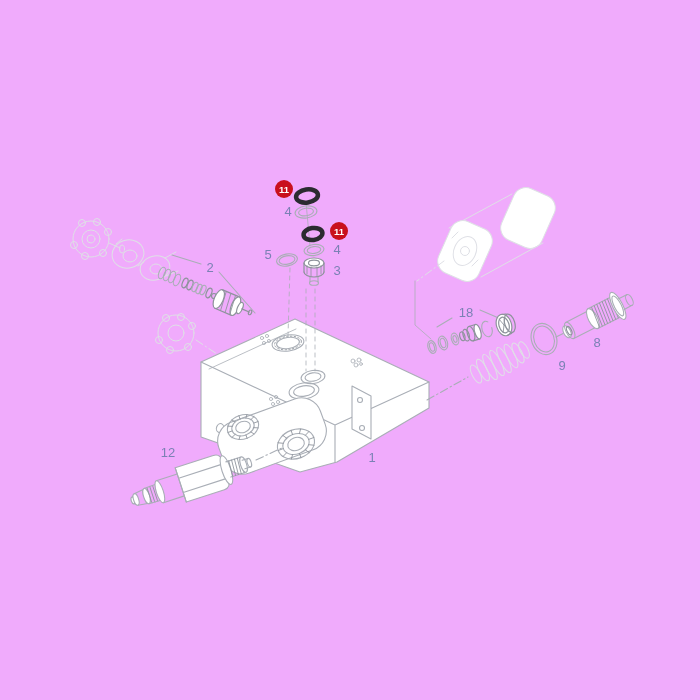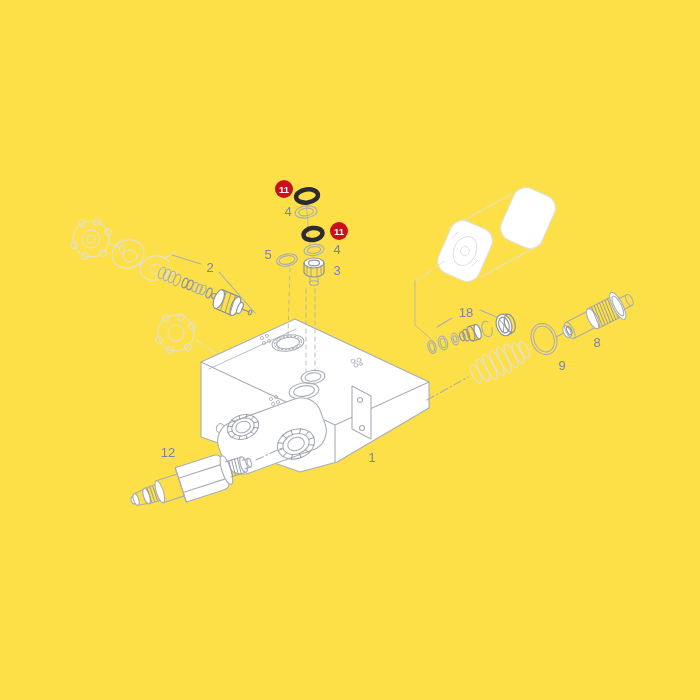--- a/index.html
+++ b/index.html
@@ -1,17 +1,17 @@
 <!DOCTYPE html>
 <html><head>
 <meta charset="utf-8">
 <style>
   html,body{margin:0;padding:0;background:#ffffff;width:700px;height:700px;overflow:hidden;
             font-family:"Liberation Sans",sans-serif;}
-  #canvas{width:700px;height:700px;position:relative;background:#fde047;}
+  #canvas{width:700px;height:700px;position:relative;background:#f0abfc;}
   svg{display:block;}
   .ln   {fill:none;stroke:#a9aeb6;stroke-width:1.1;stroke-linecap:round;stroke-linejoin:round;}
   .lnf  {fill:#ffffff;stroke:#a9aeb6;stroke-width:1.1;stroke-linejoin:round;}
   .dk   {fill:none;stroke:#8e939c;stroke-width:1.2;stroke-linecap:round;}
   .dkf  {fill:#ffffff;stroke:#8e939c;stroke-width:1.2;}
   .thin {stroke-width:0.8;}
   .ghost {fill:none;stroke:#dfe0e6;stroke-width:1;stroke-linecap:round;stroke-linejoin:round;}
   .ghostf{fill:#ffffff;stroke:#dfe0e6;stroke-width:1;}
   .dash {stroke-dasharray:4 4;}
   .dashdot{stroke-dasharray:8 3 1.5 3;}

